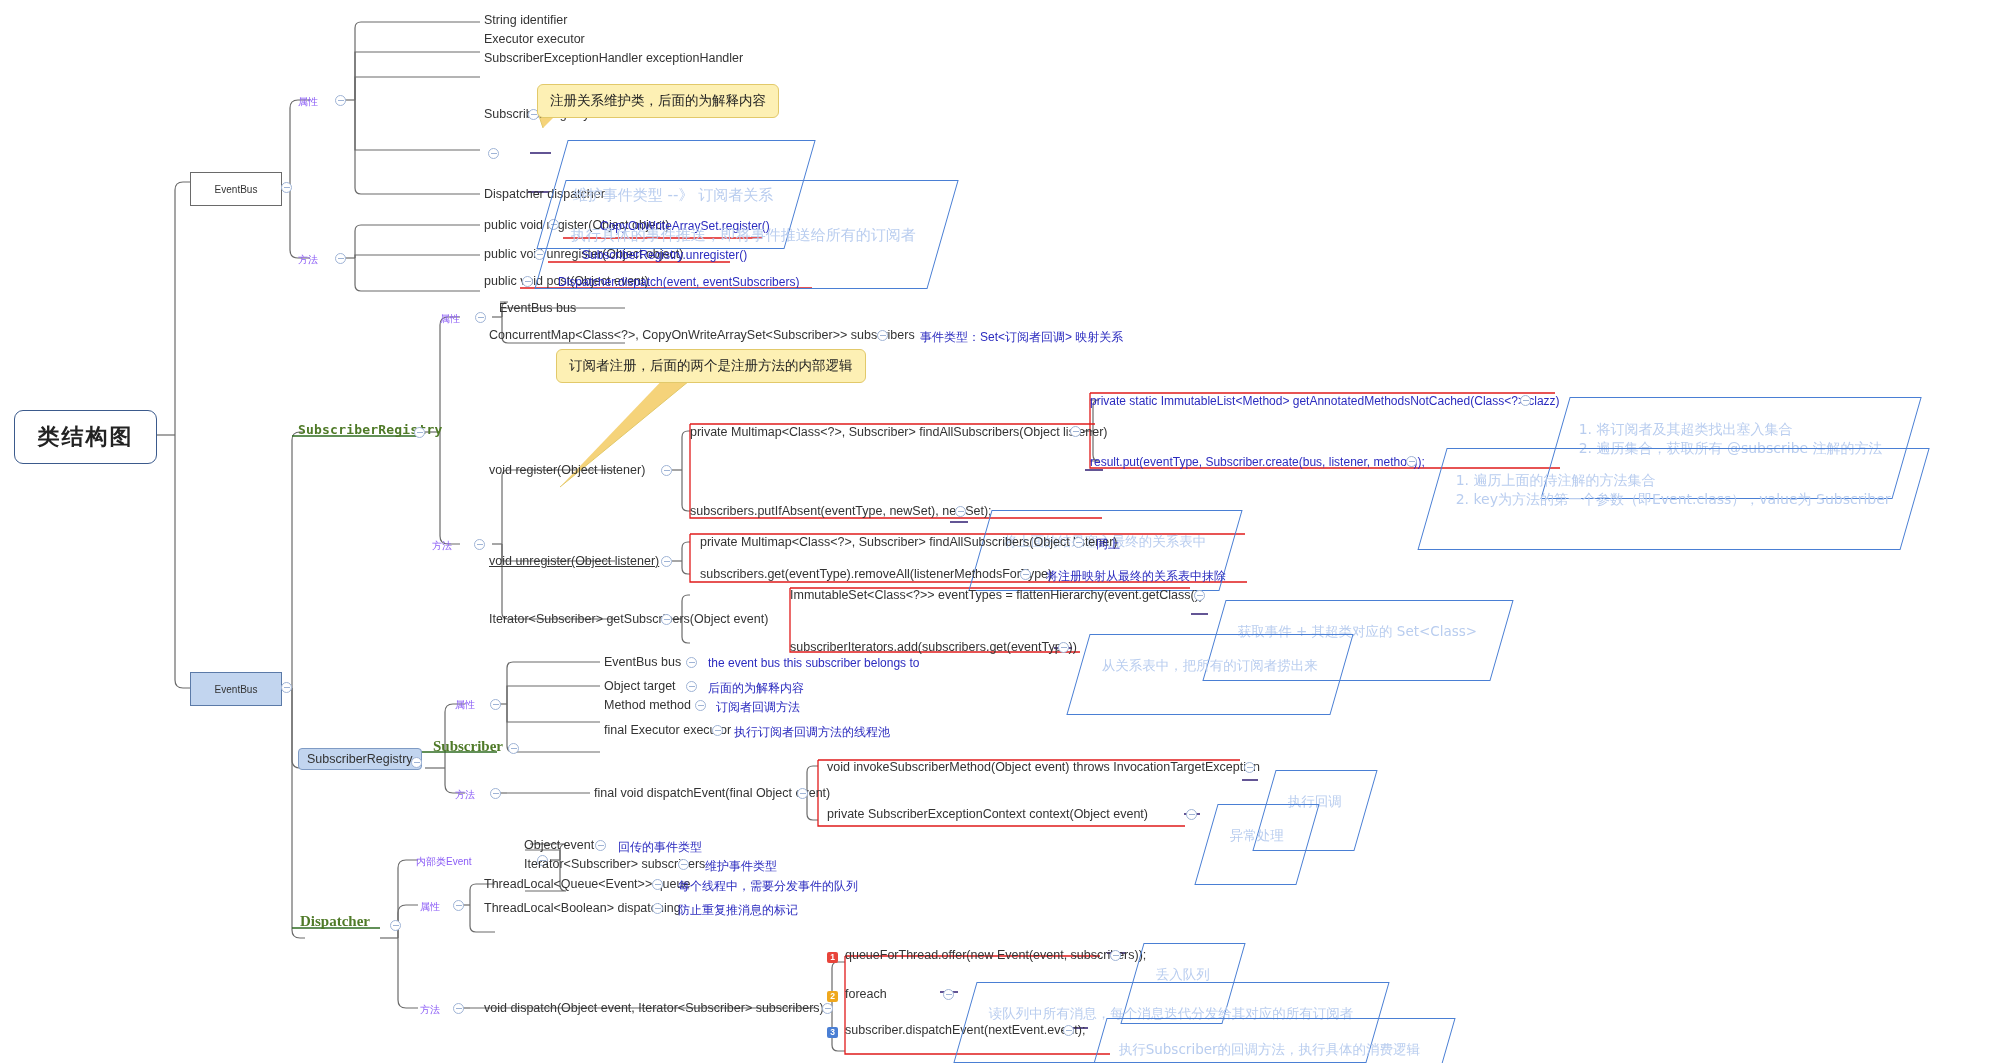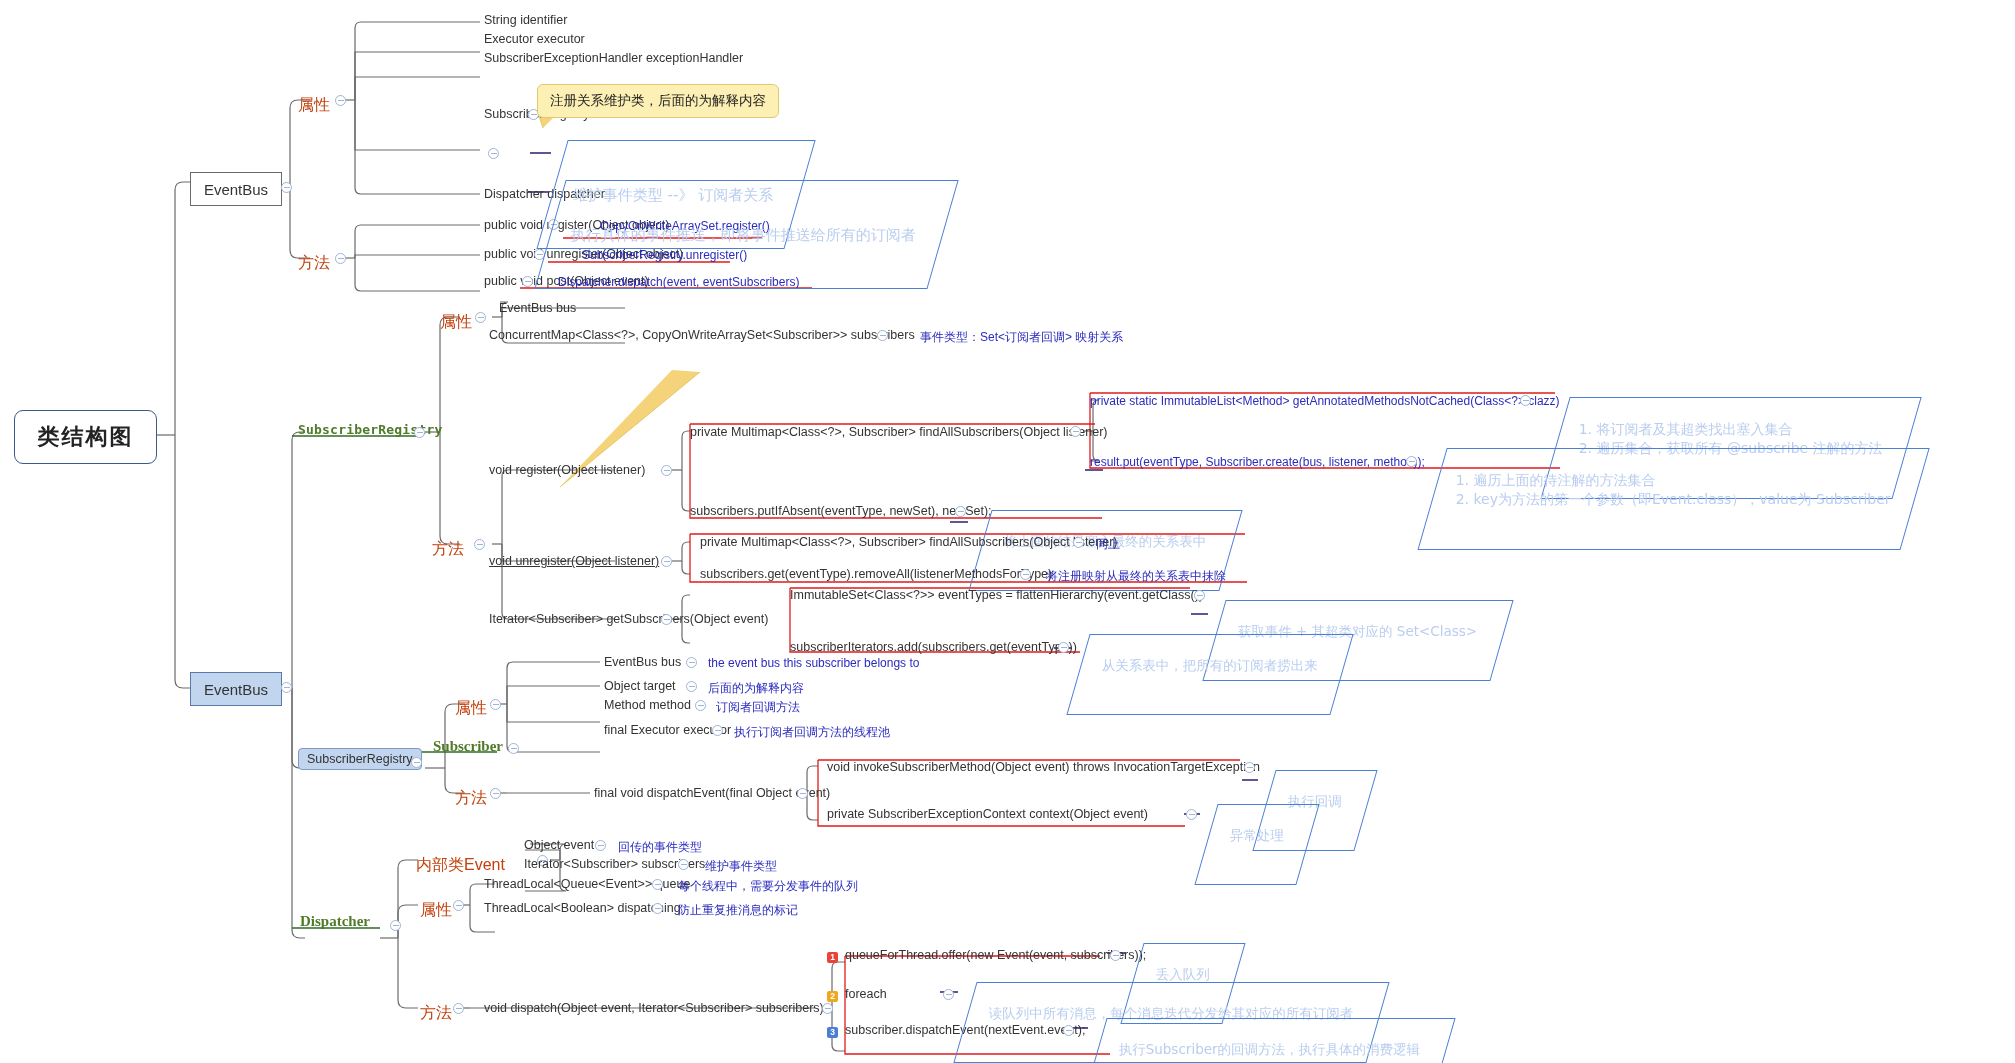--- a/index.html
+++ b/index.html
@@ -18,36 +18,36 @@
   
   .root{
     position:absolute;border:1.6px solid #3b5a8c;border-radius:9px;background:#fff;
     color:#222;font-size:22px;font-weight:bold;letter-spacing:2px;
     display:flex;align-items:center;justify-content:center;
     font-family:"DejaVu Sans","Liberation Sans",sans-serif;
   }
   
   .cls-box{
     position:absolute;border:1.3px solid #6a6a6a;border-radius:0;background:#fff;
-    display:flex;align-items:center;justify-content:center;font-size:15px;color:#333;text-align:right;
+    display:flex;align-items:center;justify-content:center;font-size:10px;color:#333;text-align:right;
   }
   .cls-box.blue{background:#c2d5ef;border-color:#5b7aa8;}
   
   .cls-green{
     position:absolute;white-space:nowrap;color:#4f7a28;font-weight:bold;
     font-family:"Liberation Serif","DejaVu Serif",serif;font-size:15px;
   }
   .cls-green.mono{font-family:"DejaVu Sans Mono","Liberation Mono",monospace;font-size:13px;letter-spacing:.2px;}
   .cls-blue-pill{
     position:absolute;background:#c2d5ef;border:1px solid #7f9bc4;border-radius:4px;
     font-size:12.5px;color:#333;padding:3px 8px;white-space:nowrap;
   }
 
   
-  .branch-lab{position:absolute;font-size:16px;color:#c2410c;white-space:nowrap;}
+  .branch-lab{position:absolute;font-size:10px;color:#8b5cf6;white-space:nowrap;}
 
   
   .ann-blue{position:absolute;white-space:nowrap;font-size:12px;color:#2b2bbf;}
 
   
   .coll{
     position:absolute;width:11px;height:11px;border:1px solid #9fb4d6;border-radius:50%;
     box-sizing:border-box;background:#fff;
   }
   .coll:after{
@@ -293,20 +293,23 @@
   <div class="branch-lab" style="left:440px;top:312px;">
     <span>属性</span>
   </div>
   <div class="coll" style="left:475px;top:312px;"></div>
 
   <div class="node sm" style="left:499px;top:302px;"><span>EventBus bus</span></div>
   <div class="node sm" style="left:489px;top:329px;"><span>ConcurrentMap&lt;Class&lt;?&gt;, CopyOnWriteArraySet&lt;Subscriber&gt;&gt; subscribers</span></div>
   <div class="coll" style="left:877px;top:330px;"></div>
   <div class="ann-blue" style="left:920px;top:329px;"><span>事件类型：Set&lt;订阅者回调&gt; 映射关系</span></div>
 
+  <div class="sticky" style="left:556px;top:349px;">
+    <span>订阅者注册，后面的两个是注册方法的内部逻辑</span>
+  </div>
 
   <div class="branch-lab" style="left:432px;top:539px;">
     <span>方法</span>
   </div>
   <div class="coll" style="left:474px;top:539px;"></div>
 
   <div class="node sm" style="left:489px;top:464px;"><span>void register(Object listener)</span></div>
   <div class="coll" style="left:661px;top:465px;"></div>
 
   <div class="node sm" style="left:690px;top:426px;"><span>private Multimap&lt;Class&lt;?&gt;, Subscriber&gt; findAllSubscribers(Object listener)</span></div>

